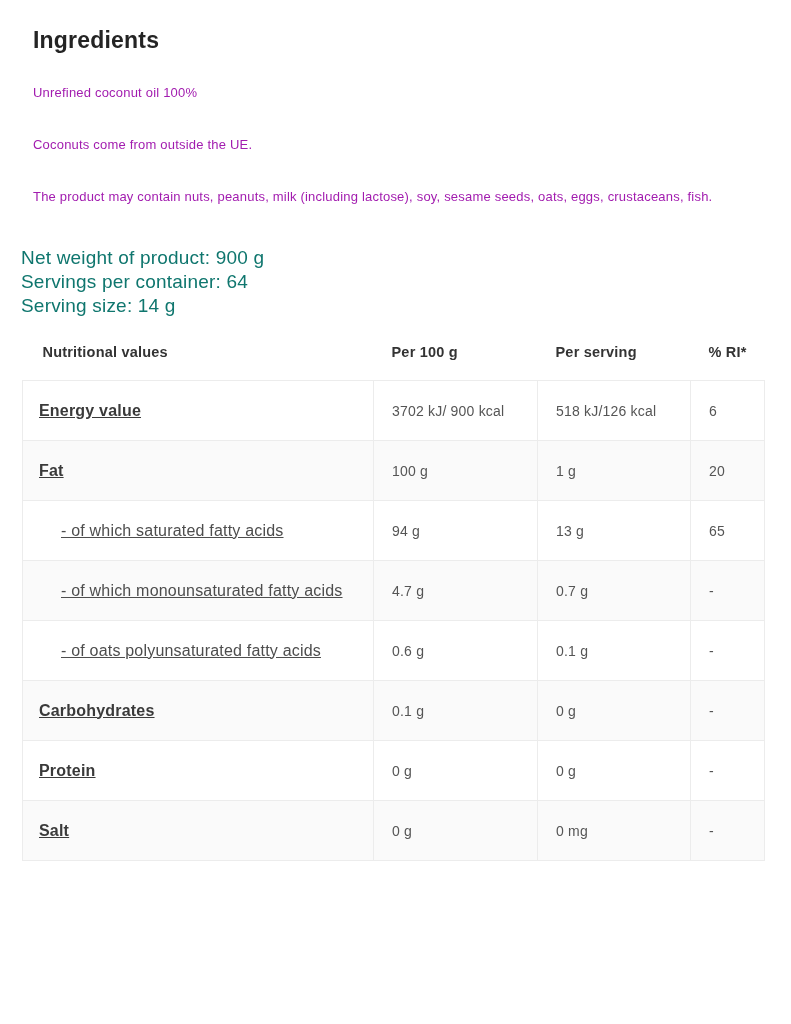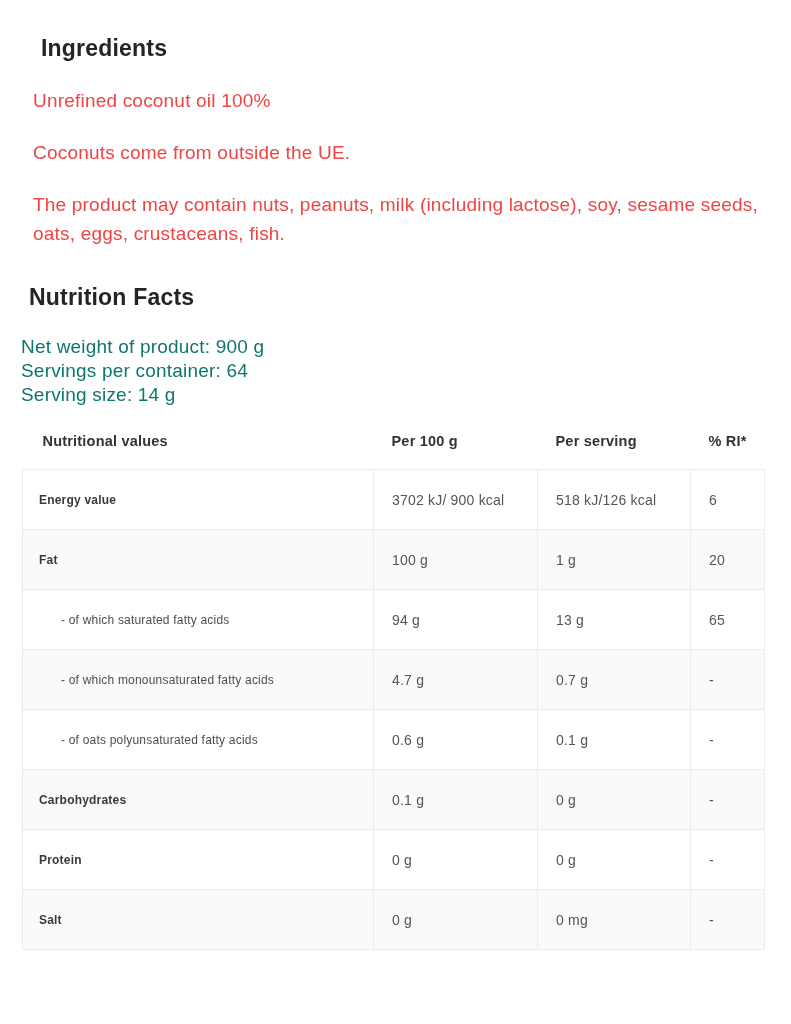--- a/index.html
+++ b/index.html
@@ -13,31 +13,31 @@
     color: #4d4d4d;
   }
   .page { padding: 26px 24px 0 21px; }
 
   
   .section-title {
     font-size: 23px;
     font-weight: 700;
     letter-spacing: 0.2px;
     color: #242424;
-    margin: 8px;
+    margin: 0;
     line-height: 28px;
   }
   .ingredients { margin-left: 12px; }
 
   
   .para {
-    font-size: 19px;
+    font-size: 13px;
     line-height: 29px;
     letter-spacing: 0.2px;
-    color: #ef4444;
+    color: #a21caf;
     max-width: 745px;
     margin: 0 0 23px 0;
   }
   .ingredients .para:first-of-type { margin-top: 24px; }
   .nutrition { margin-top: 35px; }
 
   
   .info-block { margin-top: 24px; }
   .info-line {
     font-size: 19px;
@@ -75,44 +75,44 @@
     border: 1px solid #ececec;
     height: 60px;
     vertical-align: middle;
     padding: 0 0 0 18px;
     color: #555555;
     letter-spacing: 0.2px;
   }
   tbody tr:nth-child(even) td { background: #fafafa; }
   tbody td.label {
     font-weight: 700;
-    font-size: 12px;
+    font-size: 16px;
     color: #3a3a3a;
     padding-left: 16px;
+    text-decoration: underline;
   }
   tbody tr.sub td.label {
     font-weight: 400;
     color: #4d4d4d;
     padding-left: 38px;
   }
 </style>
 </head>
 <body>
 
 <div class="page">
 
   <section class="ingredients">
     <h2 class="section-title">Ingredients</h2>
     <p class="para">Unrefined coconut oil 100%</p>
     <p class="para">Coconuts come from outside the UE.</p>
     <p class="para">The product may contain nuts, peanuts, milk (including lactose), soy, sesame seeds, oats, eggs, crustaceans, fish.</p>
   </section>
 
   <section class="nutrition">
-    <h2 class="section-title">Nutrition Facts</h2>
 
     <div class="info-block">
       <div class="info-line">Net weight of product: 900 g</div>
       <div class="info-line">Servings per container: 64</div>
       <div class="info-line">Serving size: 14 g</div>
     </div>
 
     <table class="nutri">
       <colgroup>
           <col class="c1">

